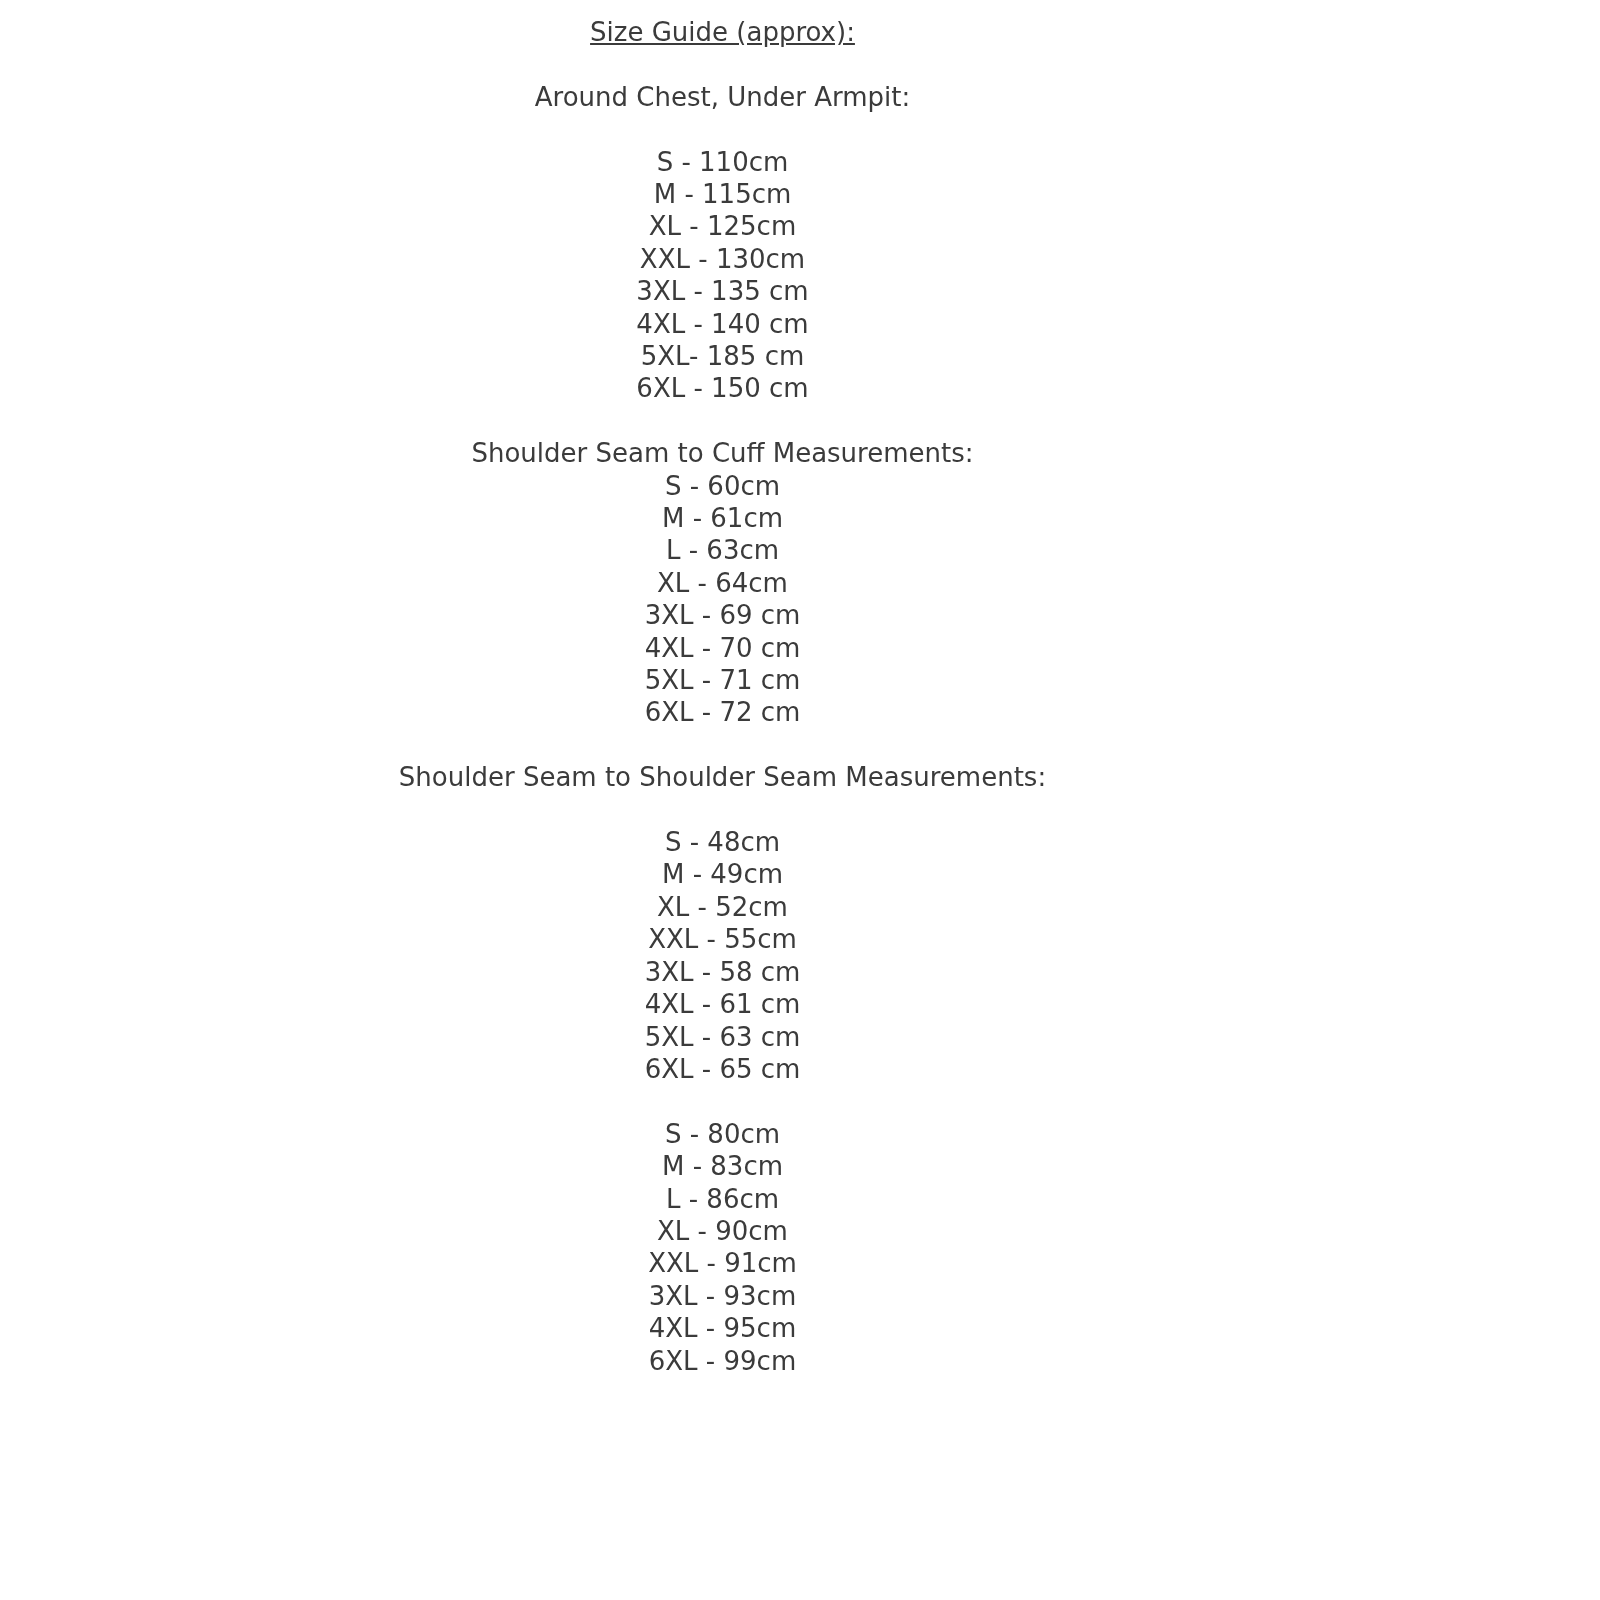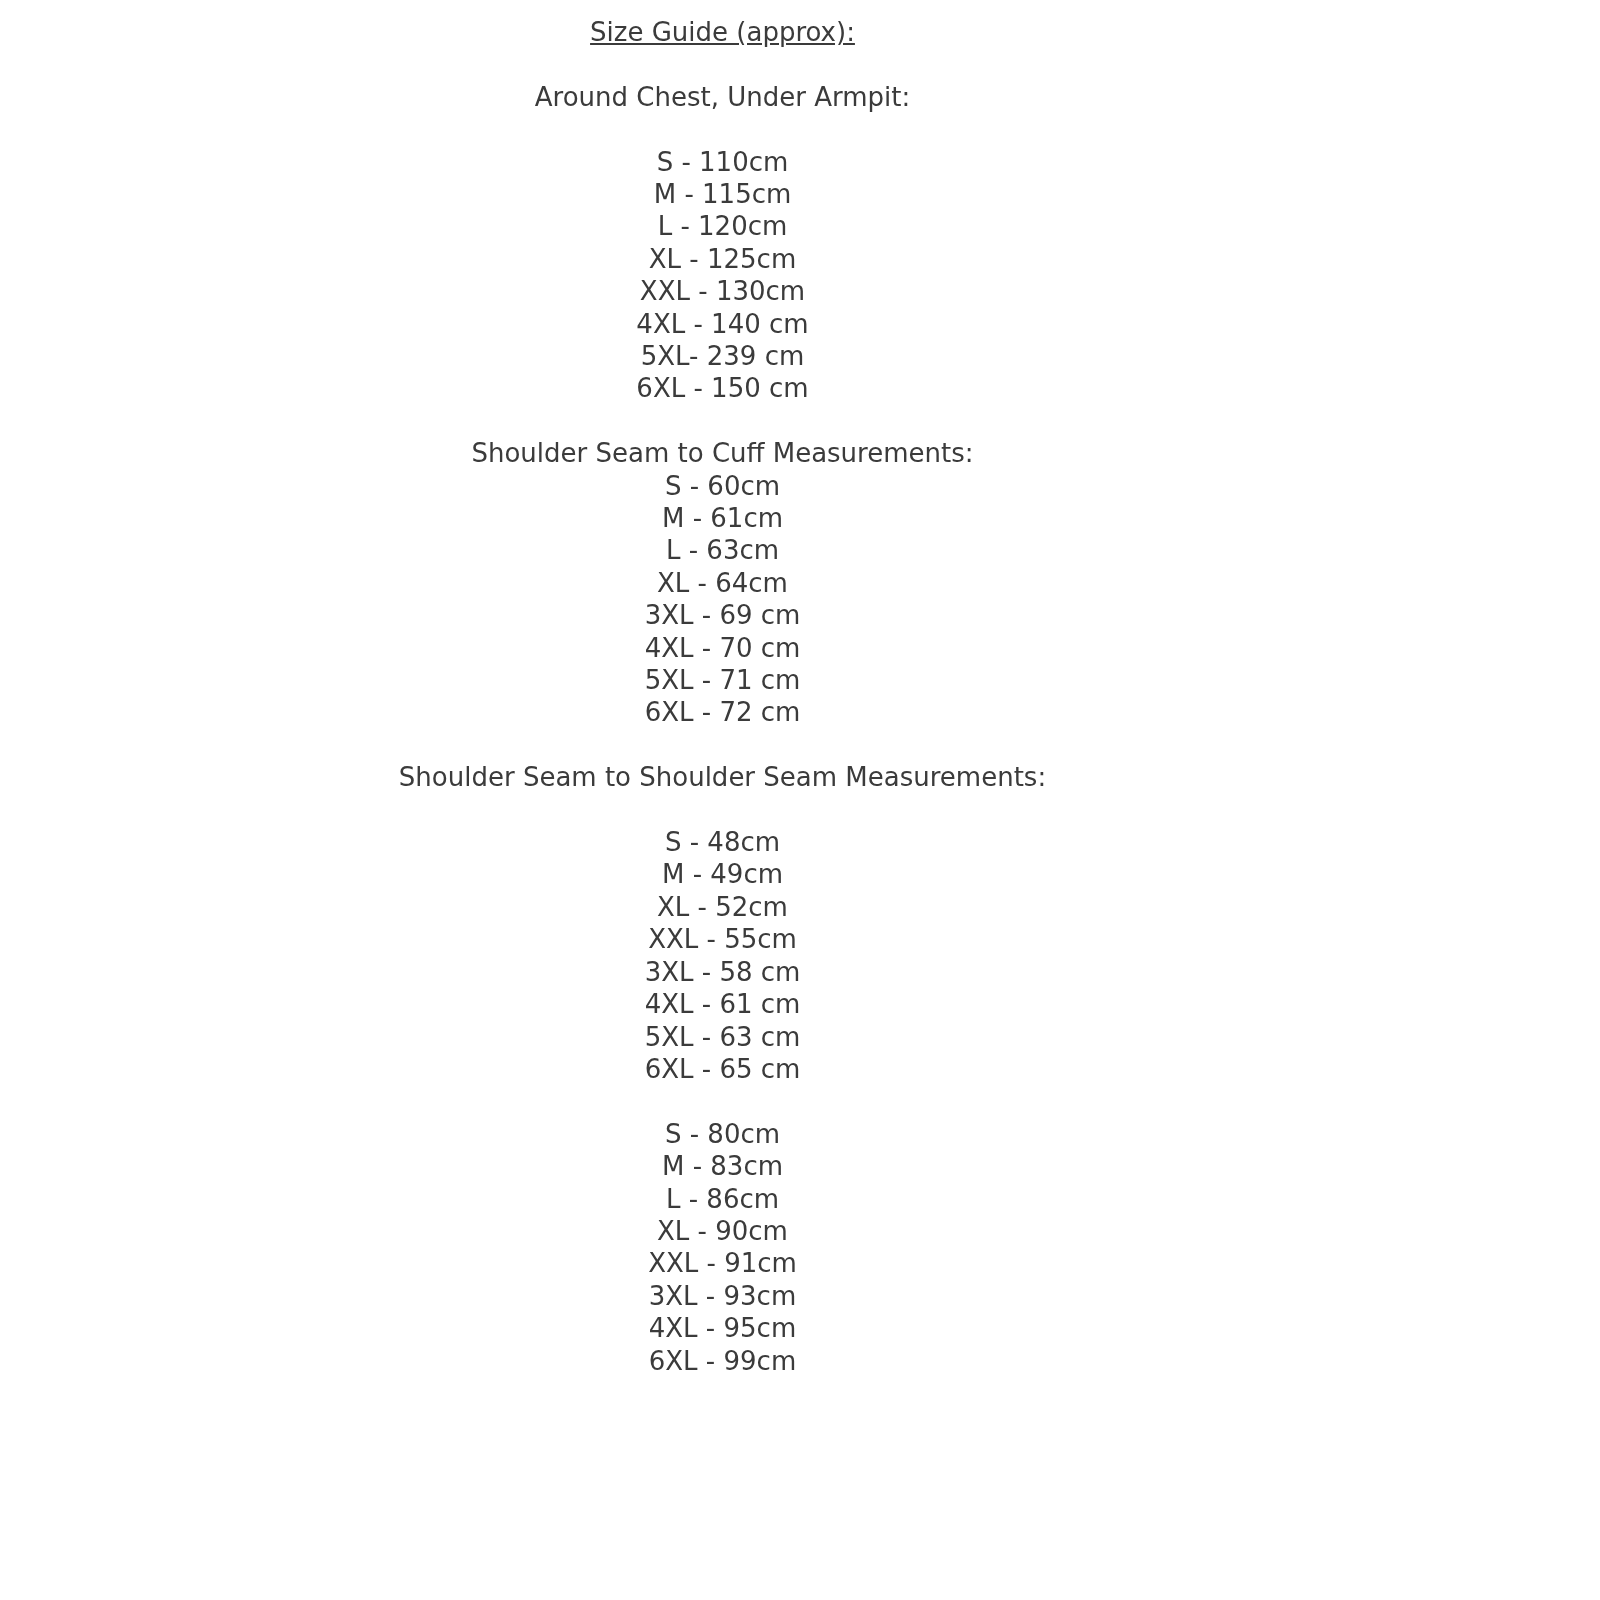--- a/index.html
+++ b/index.html
@@ -40,25 +40,25 @@
 </head>
 <body style="color: rgb(59, 59, 59); background: rgb(255, 255, 255);">
 
 <main class="doc">
   <div class="title">Size Guide (approx):</div>
   <div>
       <section class="section gap">
         <div class="heading">Around Chest, Under Armpit:</div>
         <div class="row">S - 110cm</div>
         <div class="row">M - 115cm</div>
-        <div class="row">L - 120cm</div>
         <div class="row">XL - 125cm</div>
         <div class="row">XXL - 130cm</div>
+        <div class="row">3XL - 135 cm</div>
         <div class="row">4XL - 140 cm</div>
-        <div class="row">5XL- 239 cm</div>
+        <div class="row">5XL- 185 cm</div>
         <div class="row">6XL - 150 cm</div>
       </section>
       <section class="section">
         <div class="heading">Shoulder Seam to Cuff Measurements:</div>
         <div class="row">S - 60cm</div>
         <div class="row">M - 61cm</div>
         <div class="row">L - 63cm</div>
         <div class="row">XL - 64cm</div>
         <div class="row">3XL - 69 cm</div>
         <div class="row">4XL - 70 cm</div>

